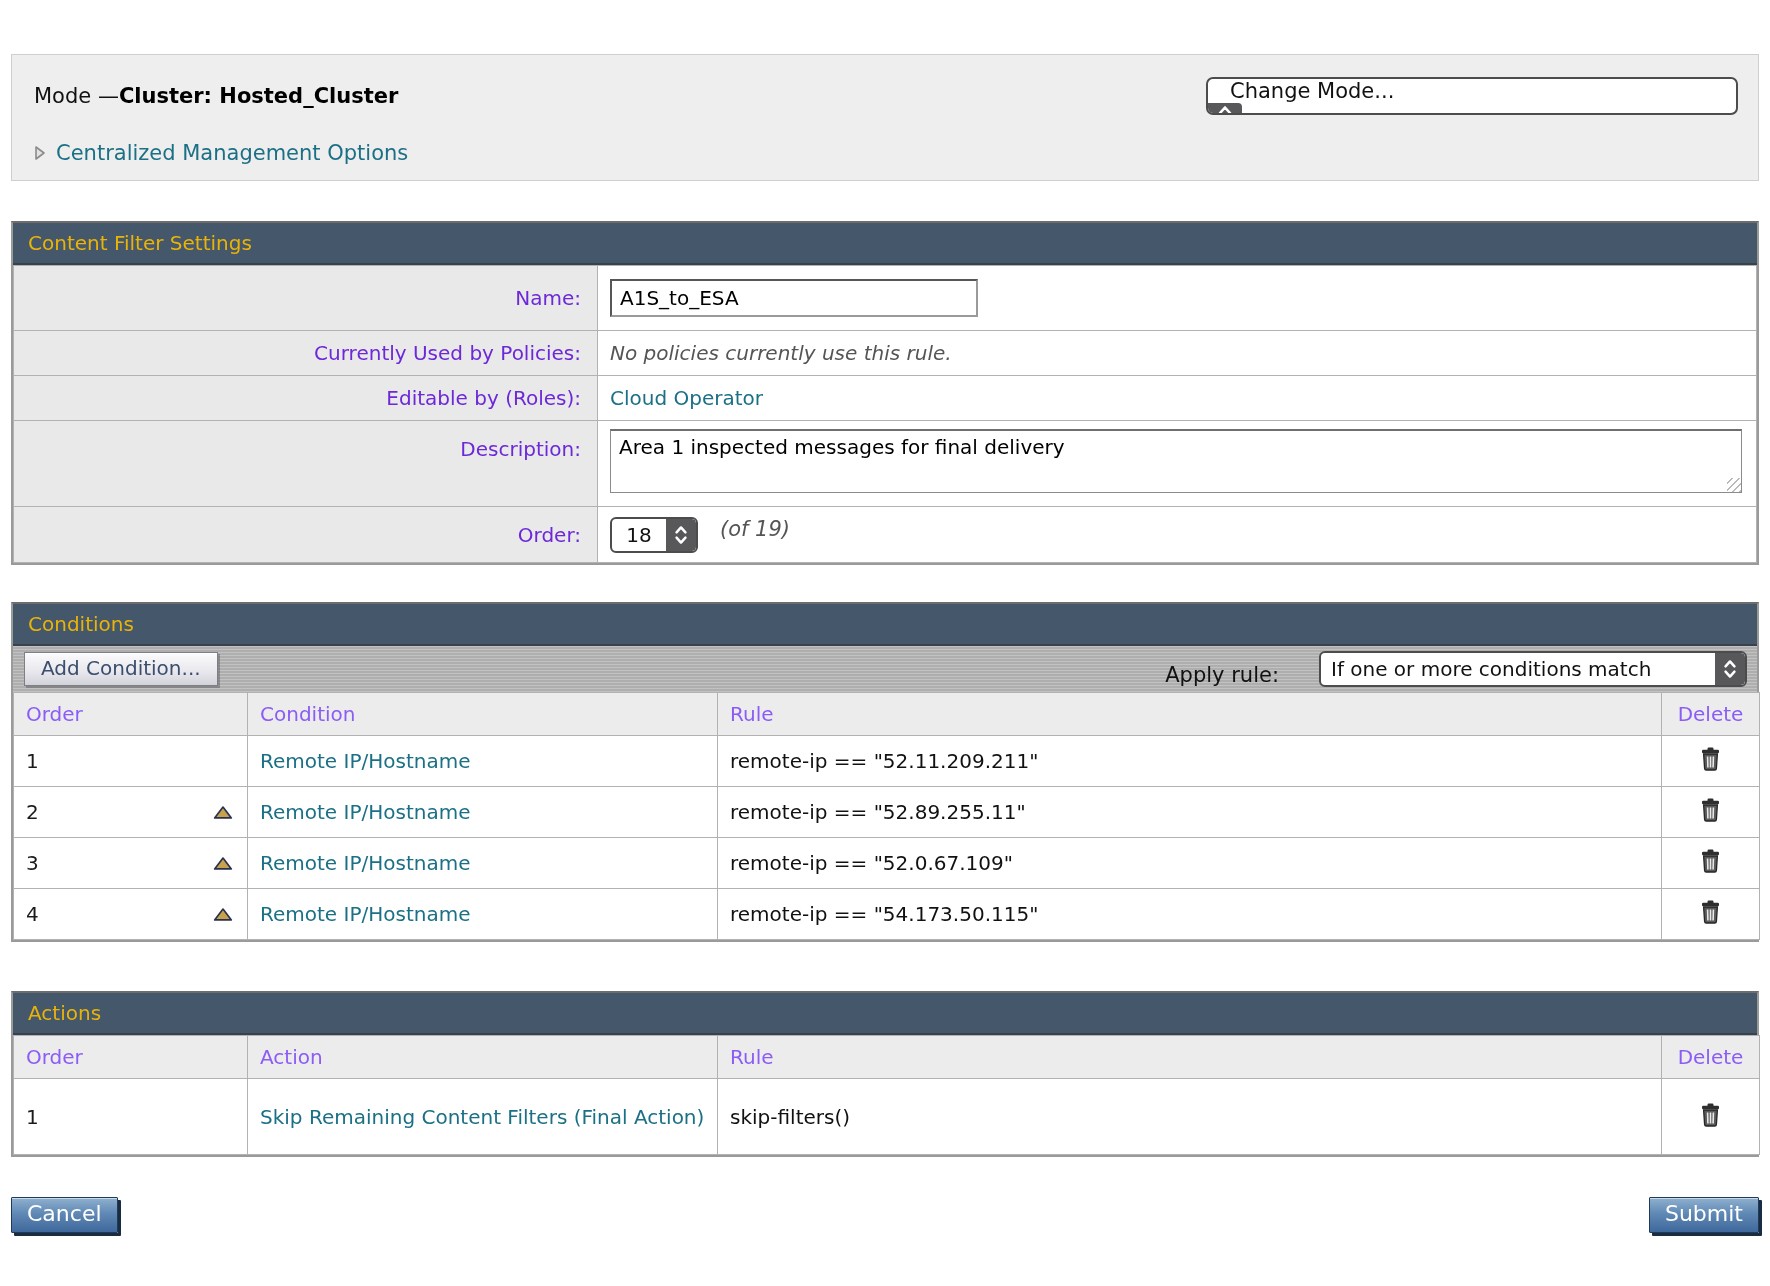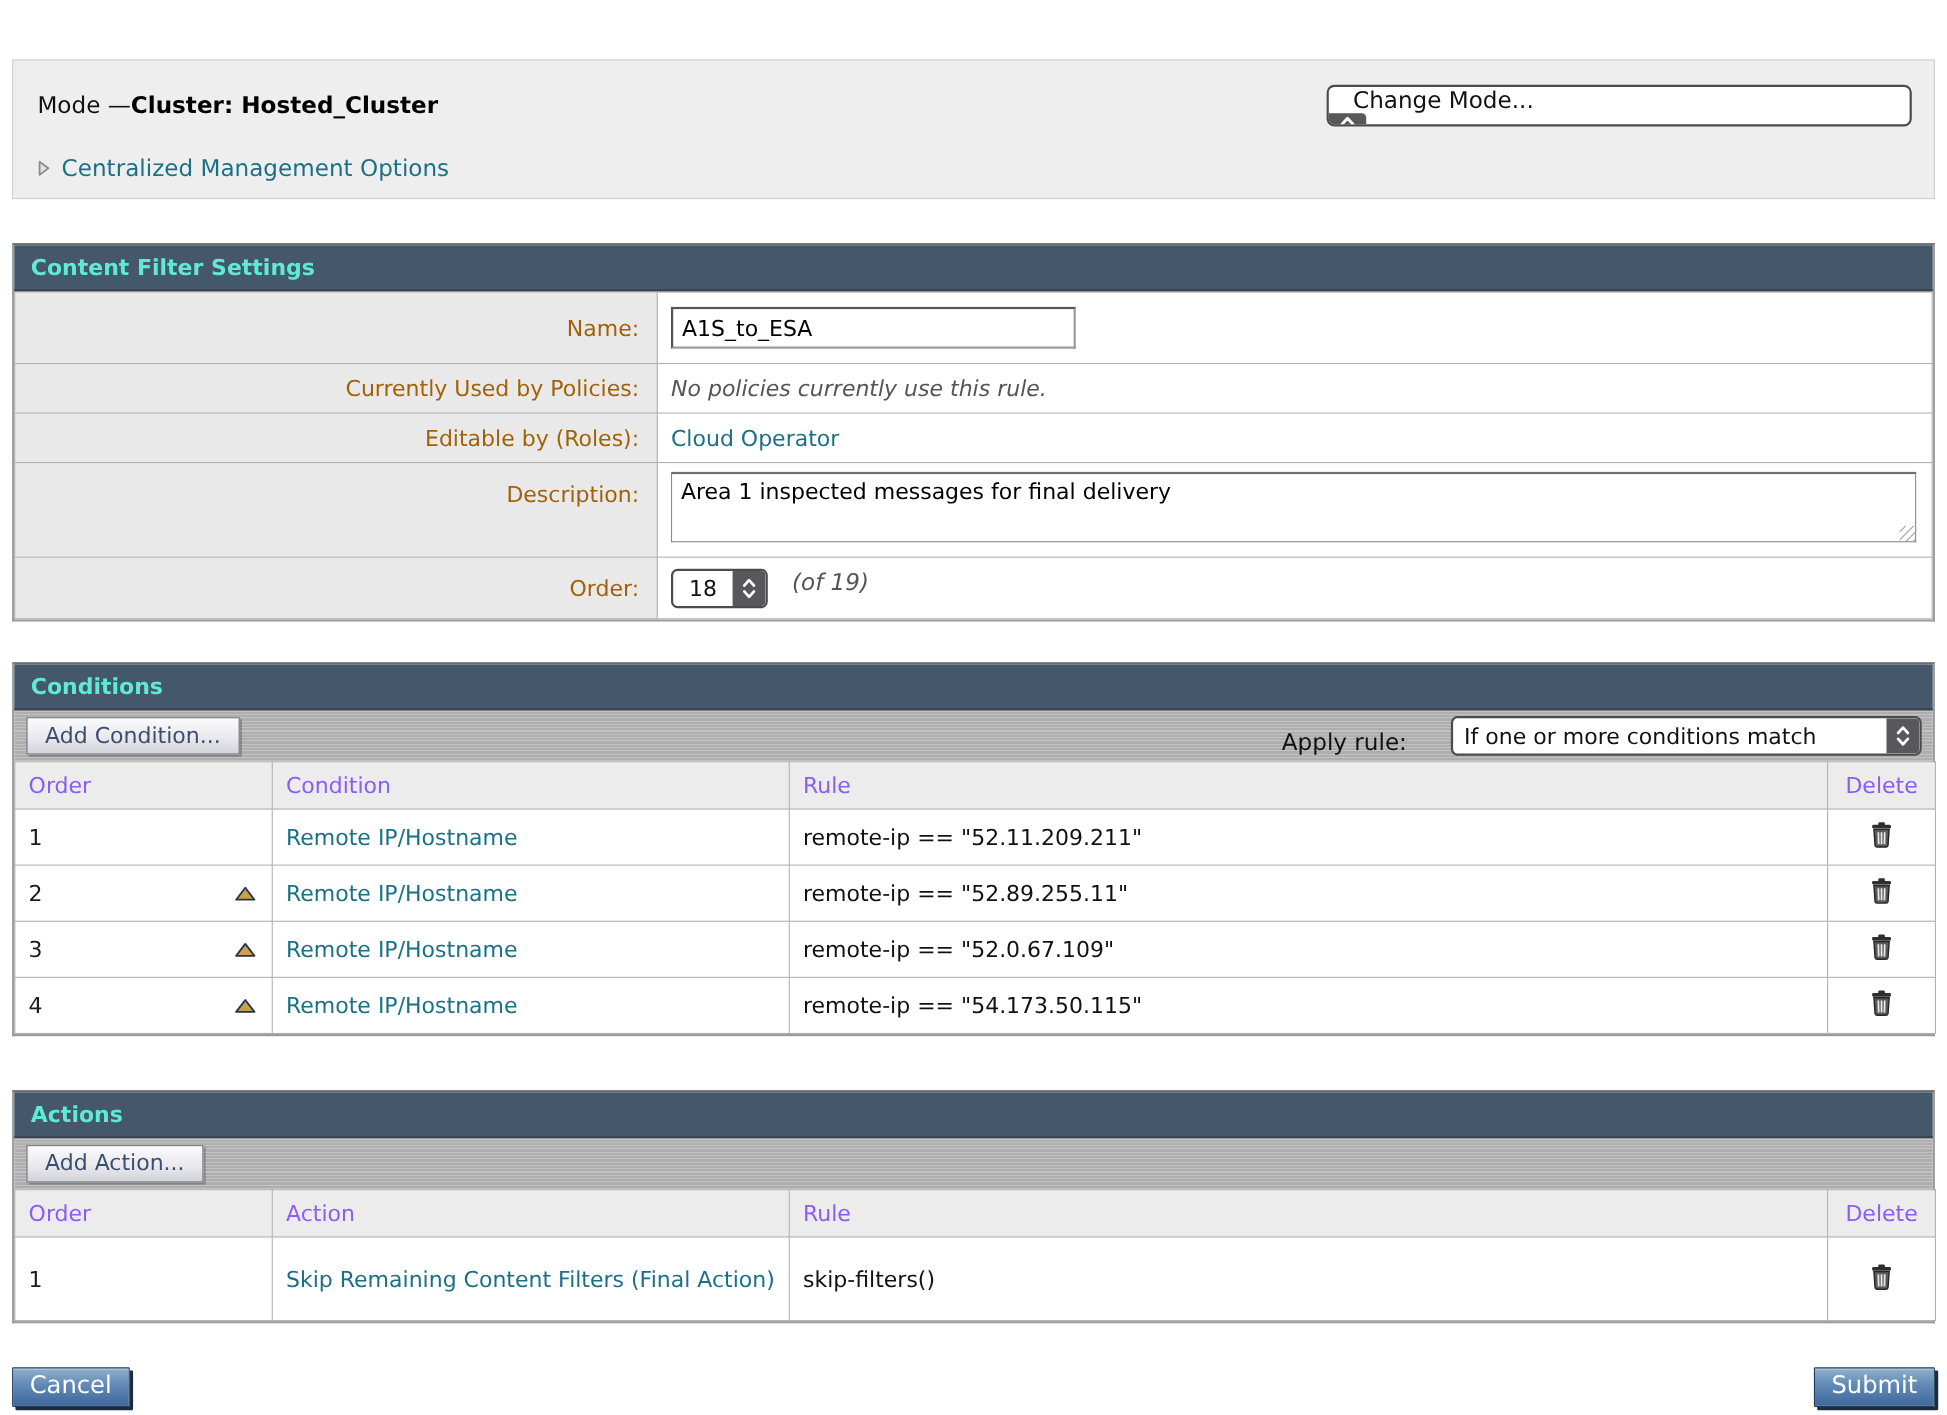--- a/index.html
+++ b/index.html
@@ -53,22 +53,22 @@
   .mac-select.small .lbl { padding: 0 10px; font-size: 20px; }
   .mac-select.small .spin { width: 30px; }
   .sel-change-mode { width: 532px; flex-direction: column; }
   .sel-apply-rule  { width: 428px; margin-left: 16px; }
   .sel-order { width: 88px; }
   .sel-order .lbl { justify-content: center; padding: 0 8px; }
 
   
   .section { border: 2px solid #9a9a9a; border-top: 2px solid #6d6d6d; margin-top: 0; }
   .sec-header {
-    background: #44576b; color: #5eead4;
-    font-size: 20px; font-weight: bold;
+    background: #44576b; color: #eab308;
+    font-size: 20px; font-weight: normal;
     padding: 8px 0 8px 15px;
     border-bottom: 2px solid #39414d;
   }
   .toolbar {
     background: #b5b5b5;
     background-image: repeating-linear-gradient(to bottom, rgba(255,255,255,0.18) 0 1px, rgba(0,0,0,0.04) 1px 3px);
     padding: 7px 10px 7px 11px;
     display: flex; align-items: center; justify-content: space-between;
     height: 46px;
   }
@@ -82,21 +82,21 @@
   }
   .apply-rule { display: flex; align-items: flex-end; gap: 24px; }
   .apply-rule .ar-label { font-size: 21px; color: #111; }
 
   
   table { border-collapse: collapse; width: 100%; table-layout: fixed; }
   td, th { border: 1px solid #b2b2b2; font-size: 20px; }
   .kv-table td { padding: 0; }
   .kv-label {
     width: 584px; background: #e9e9e9; text-align: right;
-    padding: 10px 16px 10px 0 !important; color: #a16207; vertical-align: middle;
+    padding: 10px 16px 10px 0 !important; color: #6d28d9; vertical-align: middle;
   }
   .kv-value { background: #ffffff; padding: 8px 12px !important; vertical-align: middle; }
   .kv-muted { font-style: italic; color: #555; }
   .teal-link { color: #1b7086; text-decoration: none; cursor: pointer; }
 
   .name-input {
     width: 368px; height: 38px;
     font-family: "DejaVu Sans", sans-serif; font-size: 20px;
     border: 2px solid #565656; border-right-color: #9a9a9a; border-bottom-color: #9a9a9a;
     padding: 2px 8px; outline: none; background: #fff;
@@ -354,23 +354,20 @@
         </td>
       </tr>
     </tbody>
       </table>
   </div>
 
   <div class="gap-a"></div>
 
   <div class="section">
     <div class="sec-header">Actions</div>
-    <div class="toolbar">
-      <button class="btn-classic">Add Action...</button>
-    </div>
     <table class="grid-table">
       <tbody>
           <tr>
         <th class="col-order">Order</th>
         <th class="col-cond">Action</th>
         <th class="col-rule">Rule</th>
         <th class="col-del th-del">Delete</th>
       </tr>
       <tr>
         <td style="height:76px;"><span>1</span></td>

